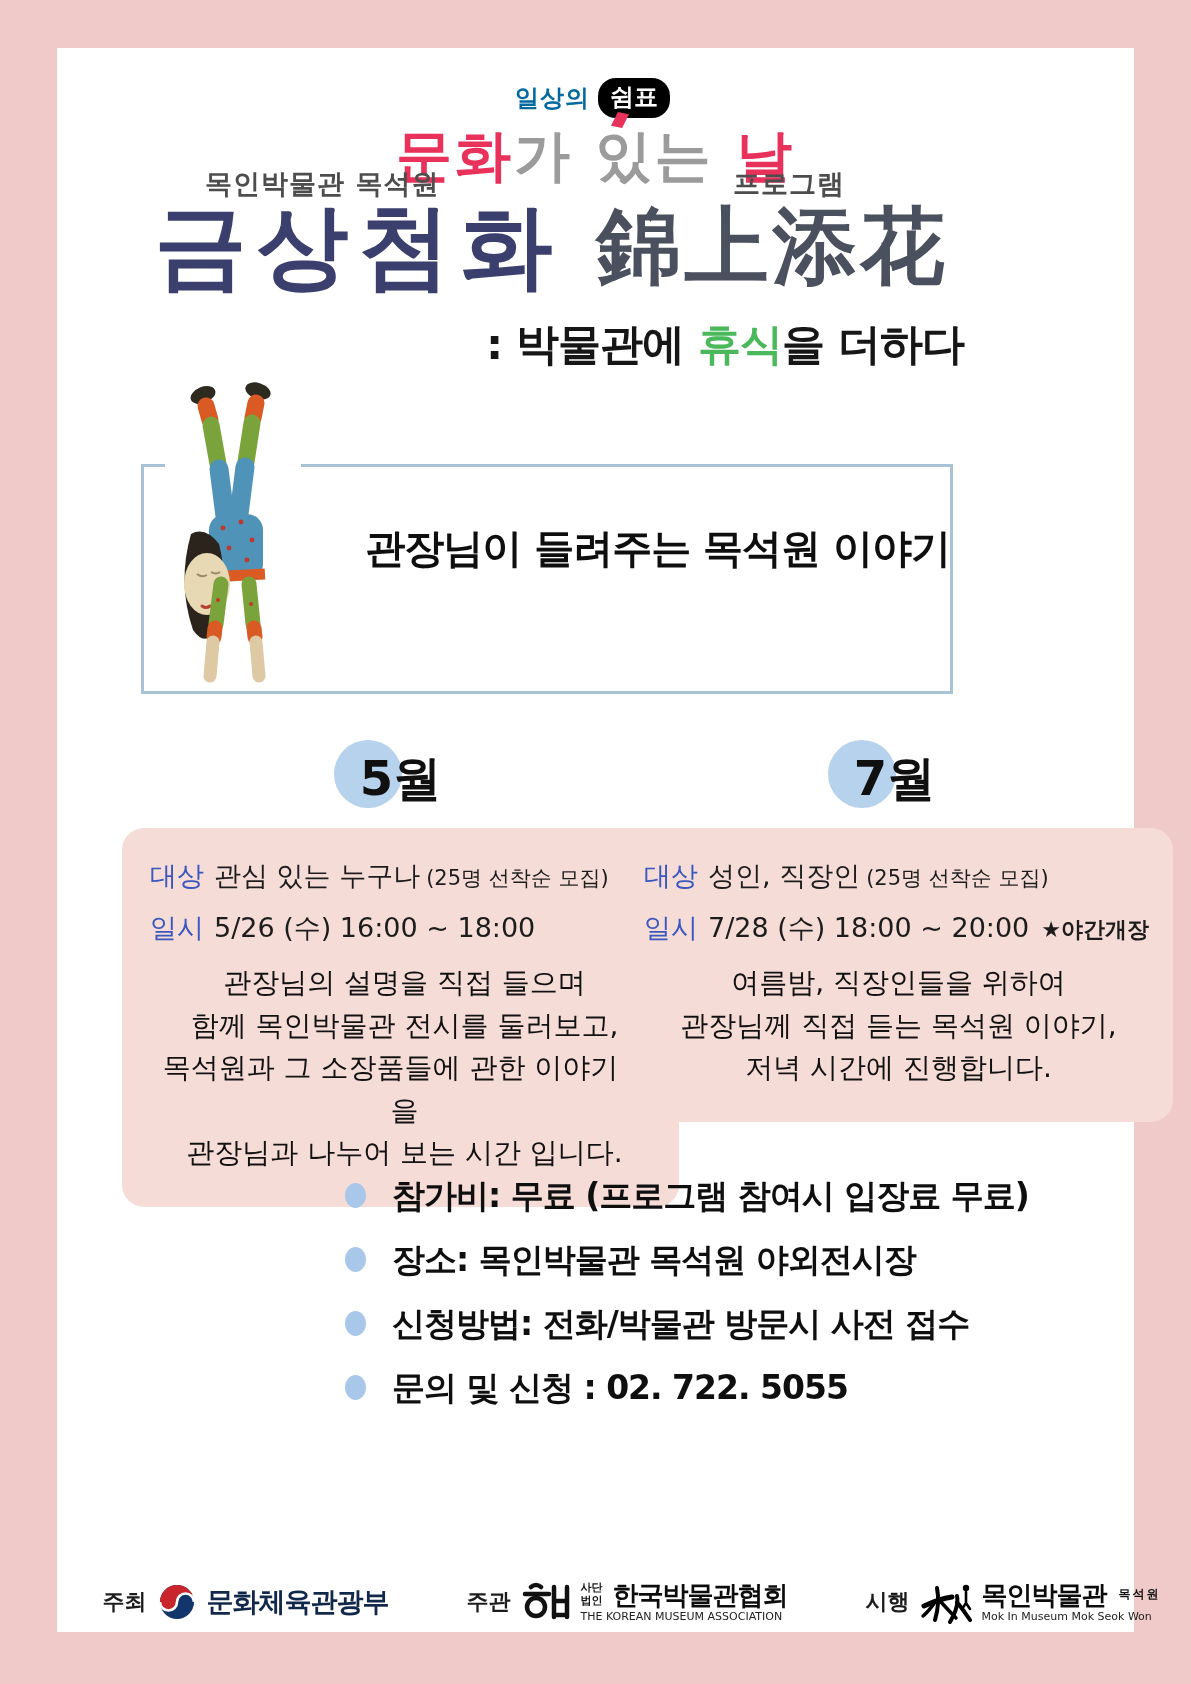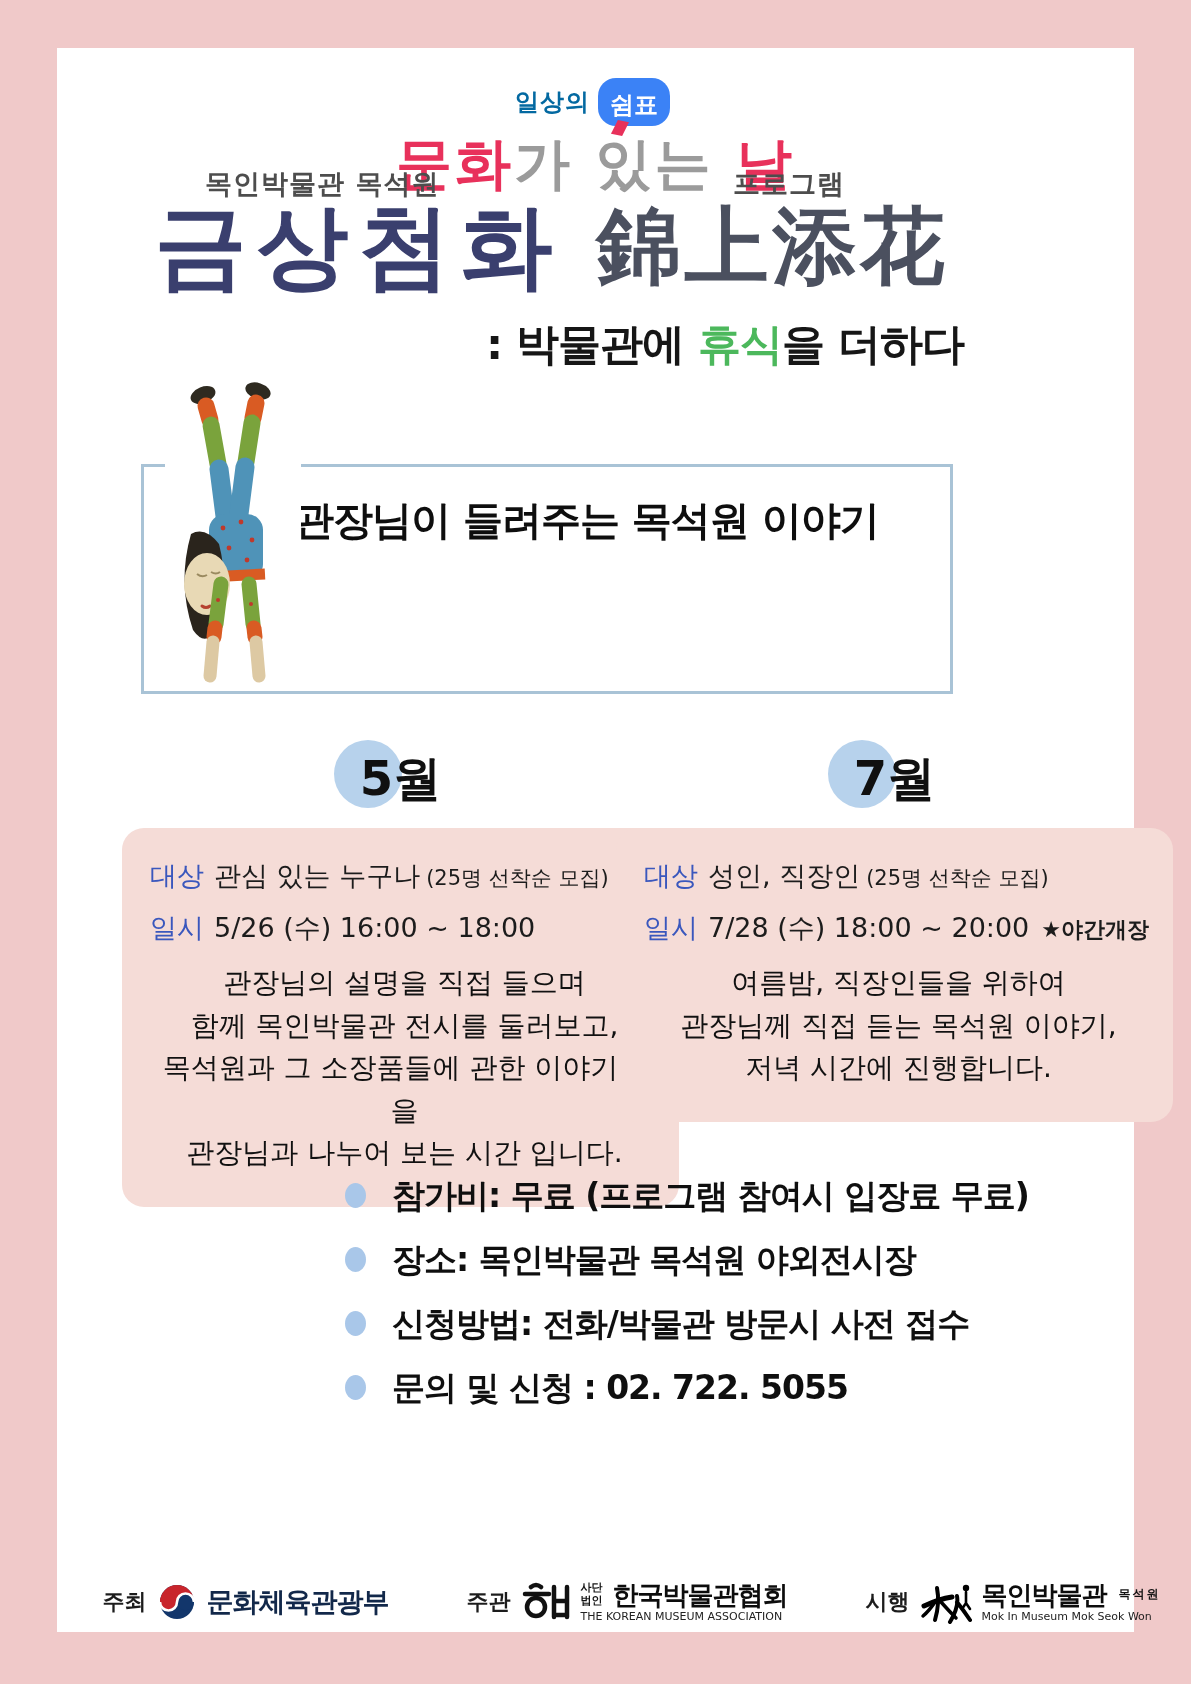--- a/index.html
+++ b/index.html
@@ -12,22 +12,22 @@
   .inner {
     position:absolute; left:57px; top:48px; width:1077px; height:1584px;
     background:#ffffff;
   }
 
   
   .brand { position:absolute; top:30px; left:0; width:100%; text-align:center; }
   .tagline { display:inline-flex; align-items:center; gap:8px; margin-left:-6px; }
   .tagline-prefix { color:#0369a1; font-weight:bold; font-size:24px; letter-spacing:1px; }
   .tagline-bubble {
-    position:relative; background:#3b82f6; color:#fff; font-weight:bold;
-    font-size:24px; padding:11px 12px 5px; border-radius:18px;
+    position:relative; background:#000000; color:#fff; font-weight:bold;
+    font-size:24px; padding:3px 12px 5px; border-radius:18px;
   }
   .tagline-bubble::after {
     content:""; position:absolute; left:16px; bottom:-9px;
     width:12px; height:14px; background:#e8315b;
     transform:skewX(-18deg) rotate(10deg);
   }
   .wordmark { margin-top:10px; font-size:56px; font-weight:900; letter-spacing:3px; line-height:1.0; }
   .wm-pink { color:#e8315b; }
   .wm-gray { color:#9b9b9b; }
 
@@ -43,21 +43,21 @@
   .title-hanja { font-size:84px; font-weight:bold; color:#4b505f; font-family:"DejaVu Serif","Liberation Serif",serif; letter-spacing:4px; }
 
   .subtitle { position:absolute; top:268px; right:170px; font-size:43px; font-weight:bold; color:#161616; letter-spacing:-1px; }
   .subtitle .hl { color:#4cb85c; }
 
   
   .intro-box {
     position:absolute; left:84px; top:416px; width:812px; height:230px;
     border:3px solid #a9c3d6; box-sizing:border-box; background:#fff;
   }
-  .intro-heading { margin-top:26px; padding-left:150px; text-align:left; font-size:40px; font-weight:900; color:#0e0e0e; letter-spacing:-1px; }
+  .intro-heading { margin-top:54px; padding-left:150px; text-align:right; font-size:40px; font-weight:900; color:#0e0e0e; letter-spacing:-1px; }
   .intro-body { margin-top:22px; padding-left:150px; text-align:center; font-size:30px; color:#1c1c1c; line-height:1.5; }
 
   .figure-wrap { position:absolute; left:100px; top:330px; width:152px; height:308px; z-index:3; }
 
   
   .col { position:absolute; top:688px; width:557px; }
   .col-left { left:65px; }
   .col-right { left:559px; }
   .month-header { height:86px; display:flex; justify-content:center; align-items:center; }
   .month-wrap { position:relative; font-size:48px; font-weight:900; color:#101010; }

